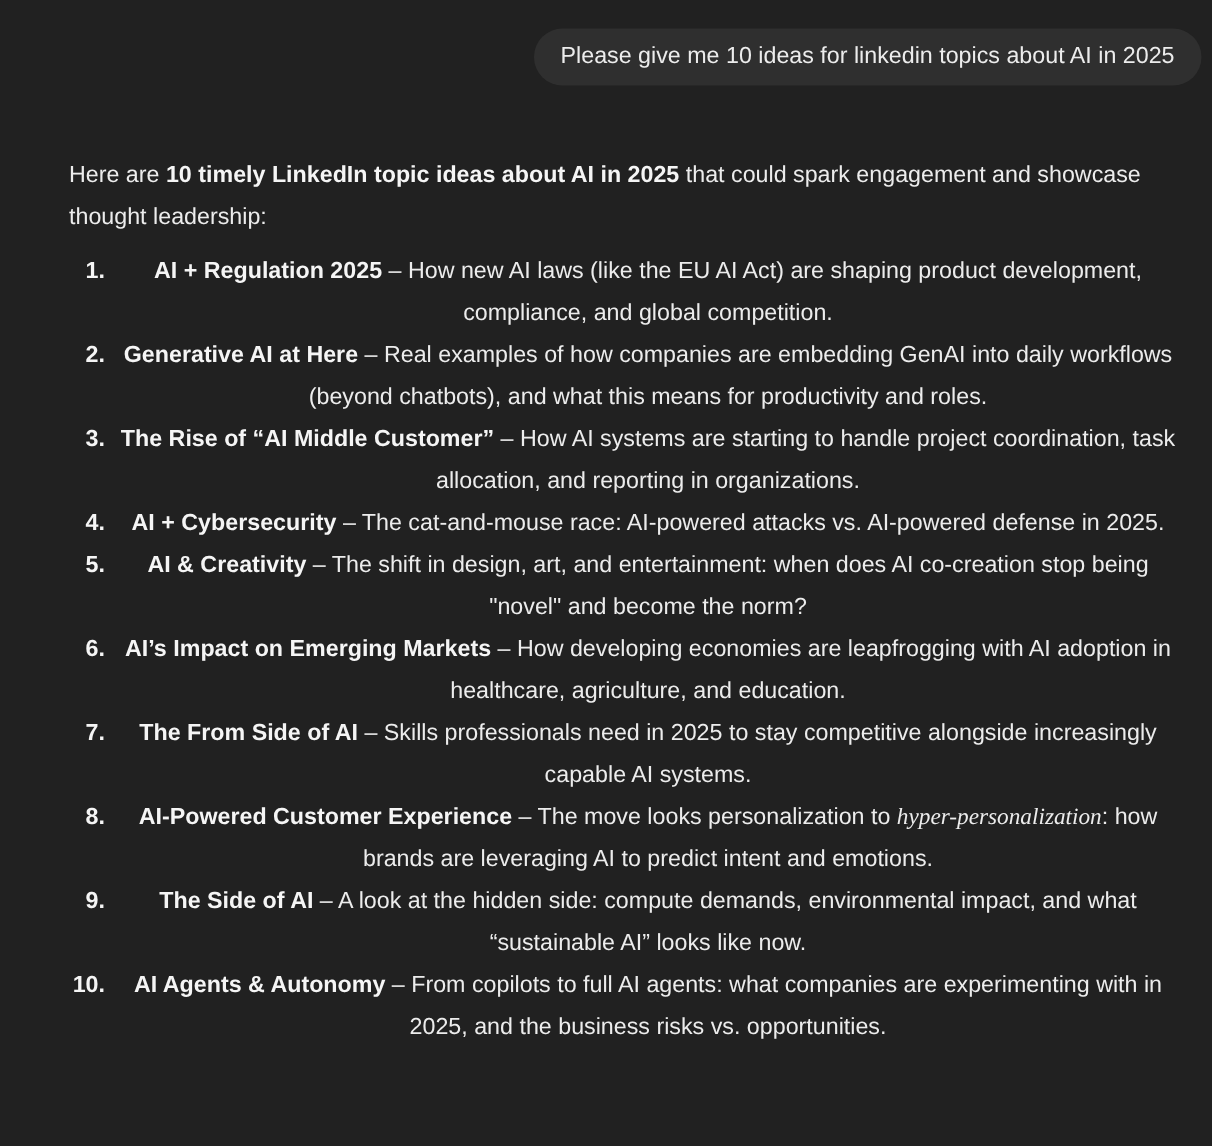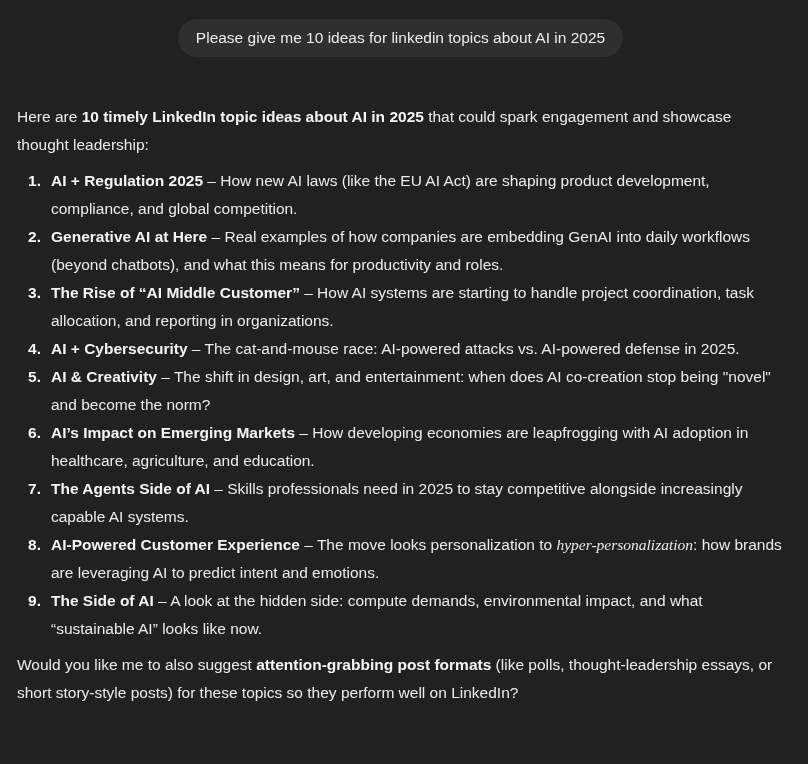--- a/index.html
+++ b/index.html
@@ -9,35 +9,35 @@
   body {
     width: 808px;
     height: 764px;
     background: #212121;
     color: #ececec;
     font-family: "Liberation Sans", sans-serif;
     overflow: hidden;
   }
   .user-row {
     display: flex;
-    justify-content: center;
+    justify-content: flex-end;
     padding: 19px 7px 0 0;
   }
   .user-bubble {
     background: #2f2f2f;
     color: #ececec;
     border-radius: 20px;
     padding: 8px 18px;
     font-size: 15.5px;
     line-height: 22px;
     max-width: 620px;
     white-space: nowrap;
   }
   .assistant {
-    margin: 46px 24px 0 17px;
+    margin: 46px 24px 0 46px;
     font-size: 15.5px;
     line-height: 28px;
   }
   .assistant p {
     margin: 0;
   }
   .assistant .bold {
     font-weight: 700;
     color: #f5f5f5;
   }
@@ -50,20 +50,21 @@
   }
   .num {
     flex: 0 0 24px;
     text-align: right;
     font-weight: 700;
     color: #f5f5f5;
   }
   .item-body {
     margin-left: 10px;
     flex: 1;
+    text-align: center;
   }
   .title {
     font-weight: 700;
     color: #f5f5f5;
   }
   .item-body em {
     font-style: italic;
     font-family: Liberation Serif, serif;
   }
   .closing {
@@ -102,26 +103,29 @@
     <div class="item">
       <span class="num">5.</span>
       <div class="item-body"><span class="title">AI &amp; Creativity</span><span> – The shift in design, art, and entertainment: when does AI co-creation stop being "novel" and become the norm?</span><em></em><span></span></div>
     </div>
     <div class="item">
       <span class="num">6.</span>
       <div class="item-body"><span class="title">AI’s Impact on Emerging Markets</span><span> – How developing economies are leapfrogging with AI adoption in healthcare, agriculture, and education.</span><em></em><span></span></div>
     </div>
     <div class="item">
       <span class="num">7.</span>
-      <div class="item-body"><span class="title">The Agents Side of AI</span><span> – Skills professionals need in 2025 to stay competitive alongside increasingly capable AI systems.</span><em></em><span></span></div>
+      <div class="item-body"><span class="title">The From Side of AI</span><span> – Skills professionals need in 2025 to stay competitive alongside increasingly capable AI systems.</span><em></em><span></span></div>
     </div>
     <div class="item">
       <span class="num">8.</span>
       <div class="item-body"><span class="title">AI-Powered Customer Experience</span><span> – The move looks personalization to </span><em>hyper-personalization</em><span>: how brands are leveraging AI to predict intent and emotions.</span></div>
     </div>
     <div class="item">
       <span class="num">9.</span>
       <div class="item-body"><span class="title">The Side of AI</span><span> – A look at the hidden side: compute demands, environmental impact, and what “sustainable AI” looks like now.</span><em></em><span></span></div>
     </div>
+    <div class="item">
+      <span class="num">10.</span>
+      <div class="item-body"><span class="title">AI Agents &amp; Autonomy</span><span> – From copilots to full AI agents: what companies are experimenting with in 2025, and the business risks vs. opportunities.</span><em></em><span></span></div>
+    </div>
   </div>
 
-  <p class="closing"><span>Would you like me to also suggest </span><span class="bold">attention-grabbing post formats</span><span> (like polls, thought-leadership essays, or short story-style posts) for these topics so they perform well on LinkedIn?</span></p>
 </div>
 
 </body></html>

